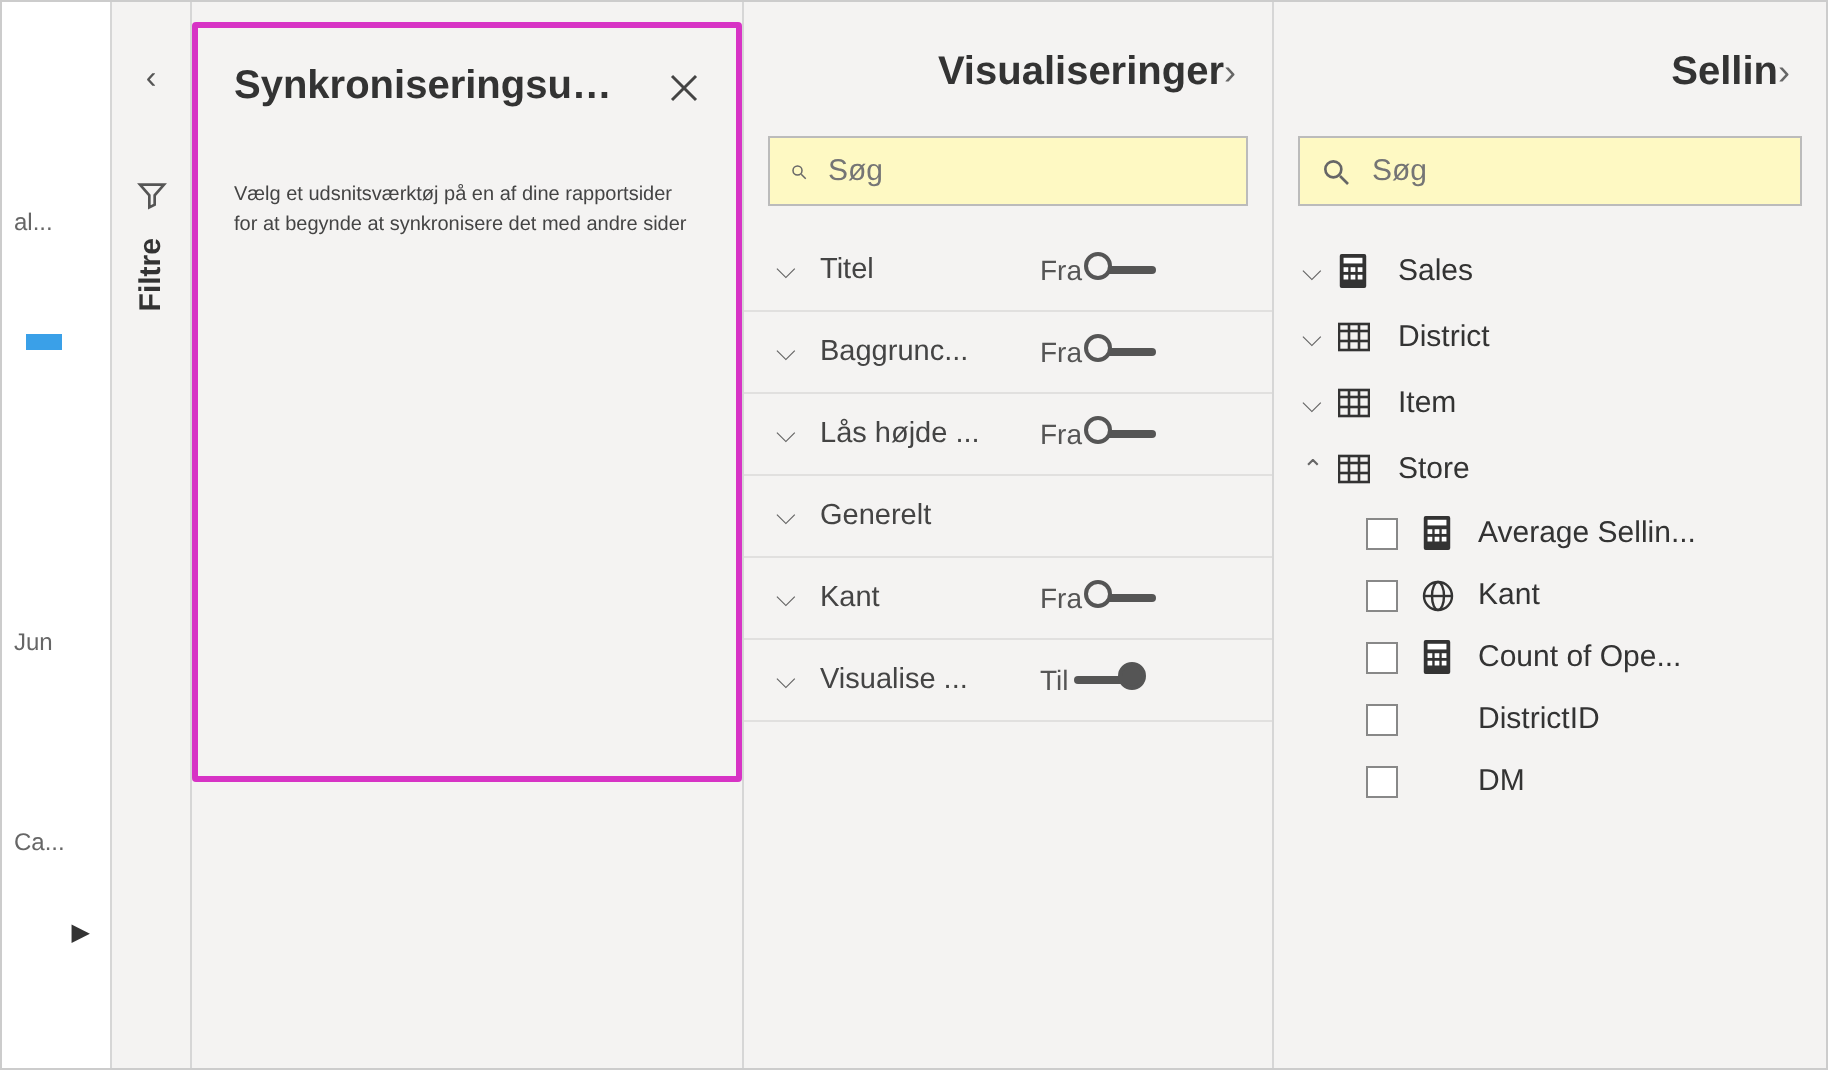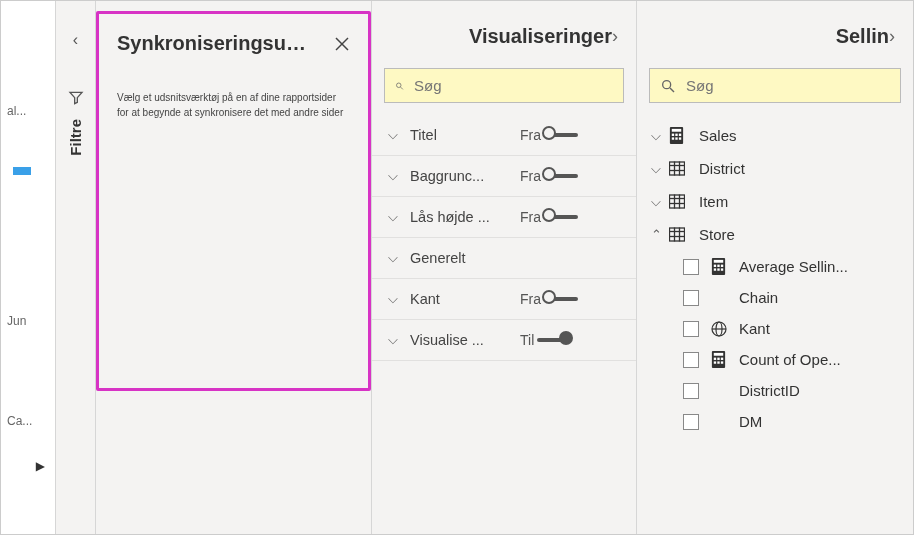--- a/index.html
+++ b/index.html
@@ -299,25 +299,20 @@
               <rect x="9.5" y="7" width="2.5" height="2.5" fill="#fff"></rect>
               <rect x="2" y="11" width="2.5" height="2.5" fill="#fff"></rect>
               <rect x="5.75" y="11" width="2.5" height="2.5" fill="#fff"></rect>
               <rect x="9.5" y="11" width="2.5" height="2.5" fill="#fff"></rect>
             </svg>
           </span>
           <span class="fld-name">Average Sellin...</span>
         </div>
         <div class="field-sub">
           <span class="cb"></span>
-          <span class="fld-icon"></span>
-          <span class="fld-name">Chain</span>
-        </div>
-        <div class="field-sub">
-          <span class="cb"></span>
           <span class="fld-icon">
             <svg width="16" height="16" viewBox="0 0 16 16" fill="none" stroke="#333" stroke-width="1.2">
               <circle cx="8" cy="8" r="7"></circle>
               <ellipse cx="8" cy="8" rx="3" ry="7"></ellipse>
               <line x1="1" y1="8" x2="15" y2="8"></line>
             </svg>
           </span>
           <span class="fld-name">Kant</span>
         </div>
         <div class="field-sub">

